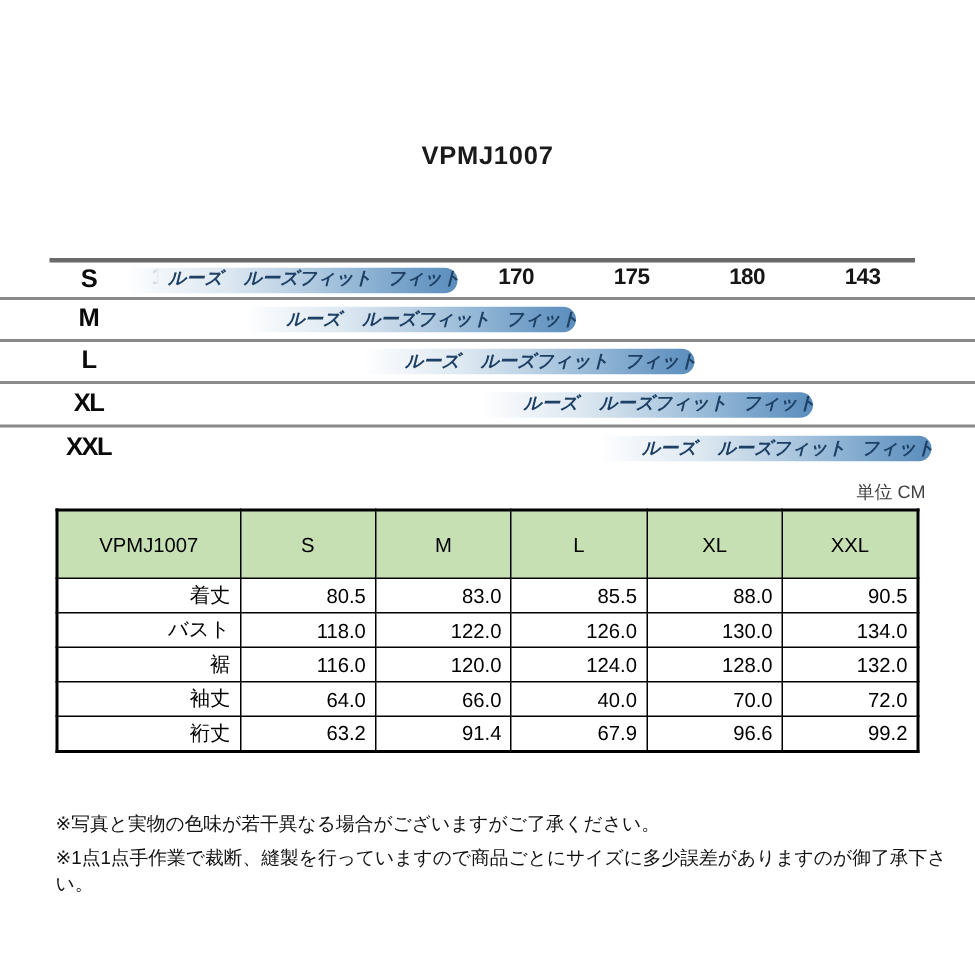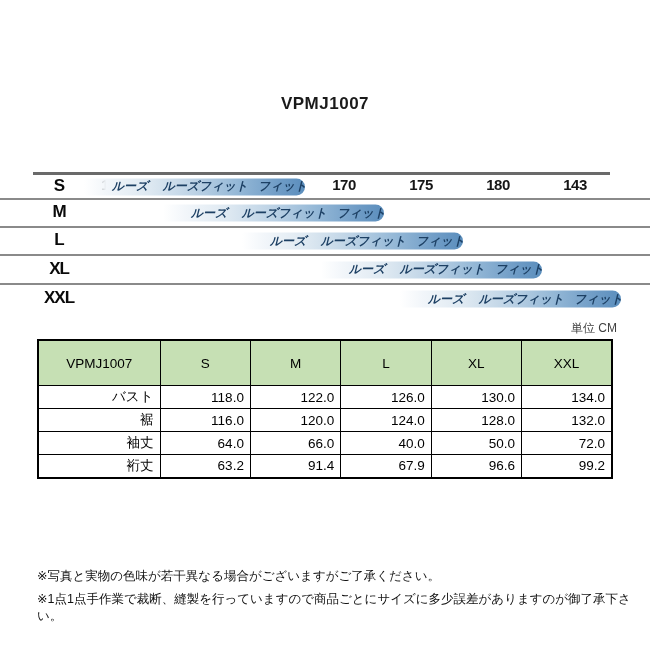--- a/index.html
+++ b/index.html
@@ -39,21 +39,21 @@
   
   table.sizes{position:absolute;top:339px;left:37px;width:576px;
               border-collapse:collapse;table-layout:fixed;font-size:13.5px;color:#000;}
   table.sizes th,table.sizes td{border:1.5px solid #000;padding:0;}
   table.sizes{border:2px solid #000;}
   table.sizes th{height:44px;background:#c6e0b4;font-weight:400;text-align:center;}
   table.sizes td{height:23px;text-align:right;padding-right:6px;box-sizing:border-box;}
   col.c0{width:122px;}
 
   
-  .note{left:37px;font-size:12.5px;color:#111;margin-top:27px;}
+  .note{left:37px;font-size:12.5px;color:#111;}
   .n0{top:541px}.n1{top:564px}
 </style>
 </head>
 <body>
 
 <div class="abs title">VPMJ1007</div>
 
 <div class="abs chart">
   <div class="abs tick t0">155</div>
   <div class="abs tick t1">160</div>
@@ -122,41 +122,49 @@
       <th>VPMJ1007</th>
       <th>S</th>
       <th>M</th>
       <th>L</th>
       <th>XL</th>
       <th>XXL</th>
     </tr>
   </thead>
   <tbody>
     <tr>
+      <td>着丈</td>
+      <td>80.5</td>
+      <td>83.0</td>
+      <td>85.5</td>
+      <td>88.0</td>
+      <td>90.5</td>
+    </tr>
+    <tr>
       <td>バスト</td>
       <td>118.0</td>
       <td>122.0</td>
       <td>126.0</td>
       <td>130.0</td>
       <td>134.0</td>
     </tr>
     <tr>
       <td>裾</td>
       <td>116.0</td>
       <td>120.0</td>
       <td>124.0</td>
       <td>128.0</td>
       <td>132.0</td>
     </tr>
     <tr>
       <td>袖丈</td>
       <td>64.0</td>
       <td>66.0</td>
       <td>40.0</td>
-      <td>50.0</td>
+      <td>70.0</td>
       <td>72.0</td>
     </tr>
     <tr>
       <td>裄丈</td>
       <td>63.2</td>
       <td>91.4</td>
       <td>67.9</td>
       <td>96.6</td>
       <td>99.2</td>
     </tr>

